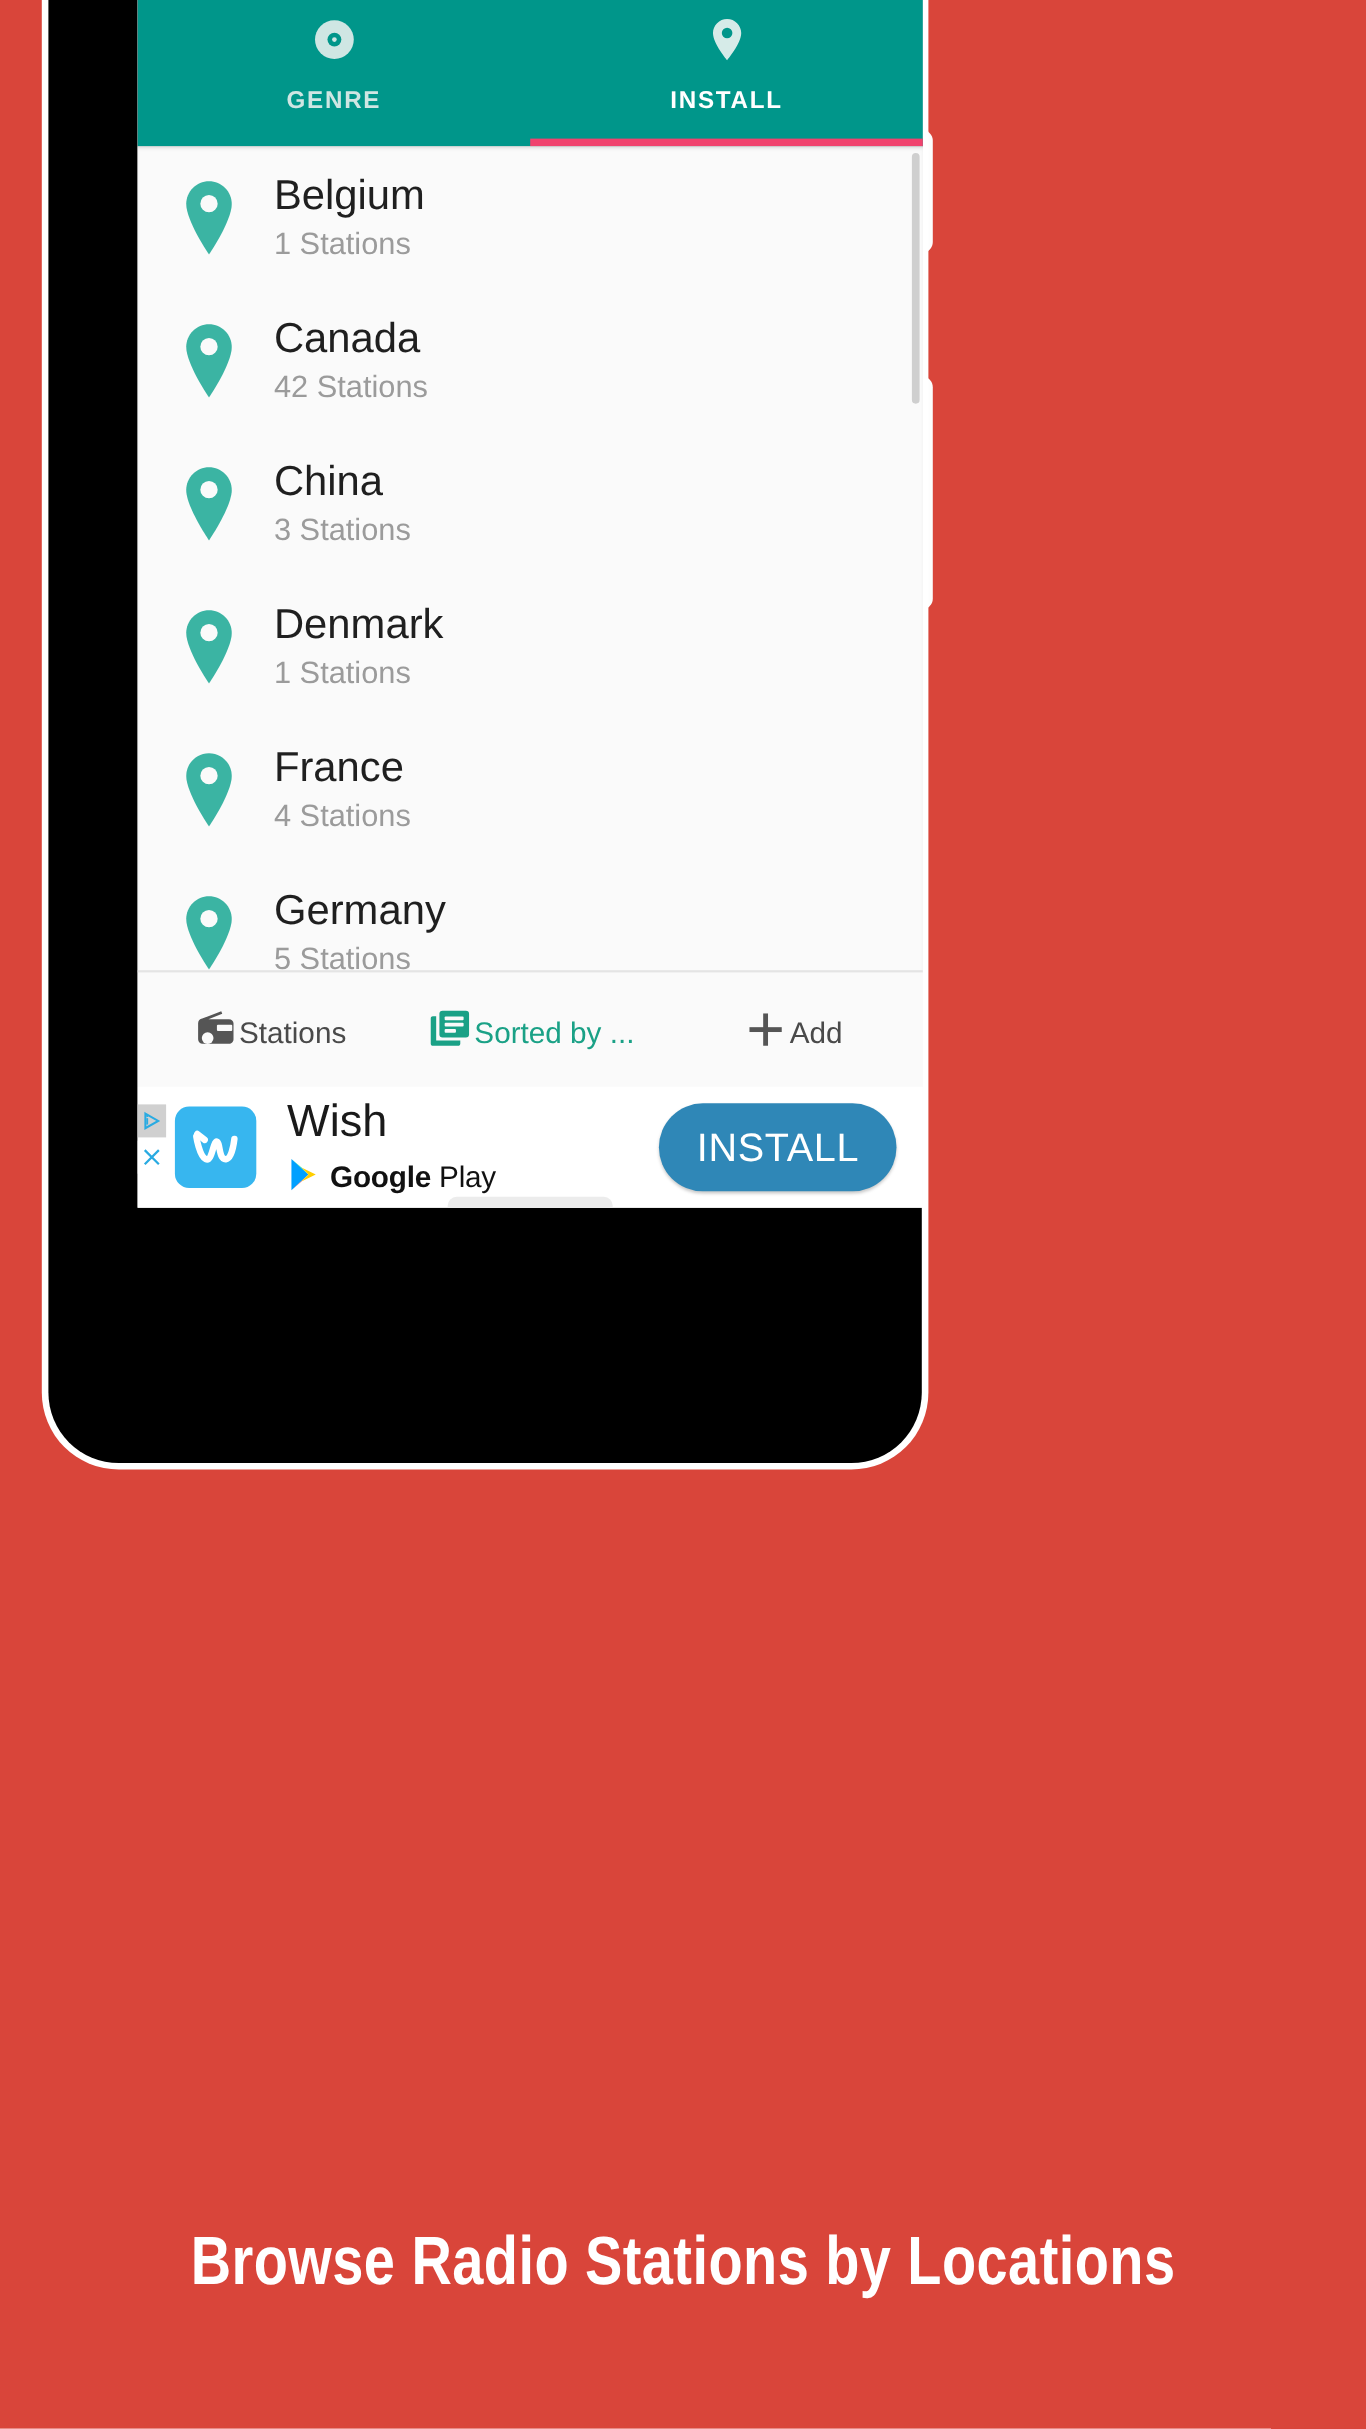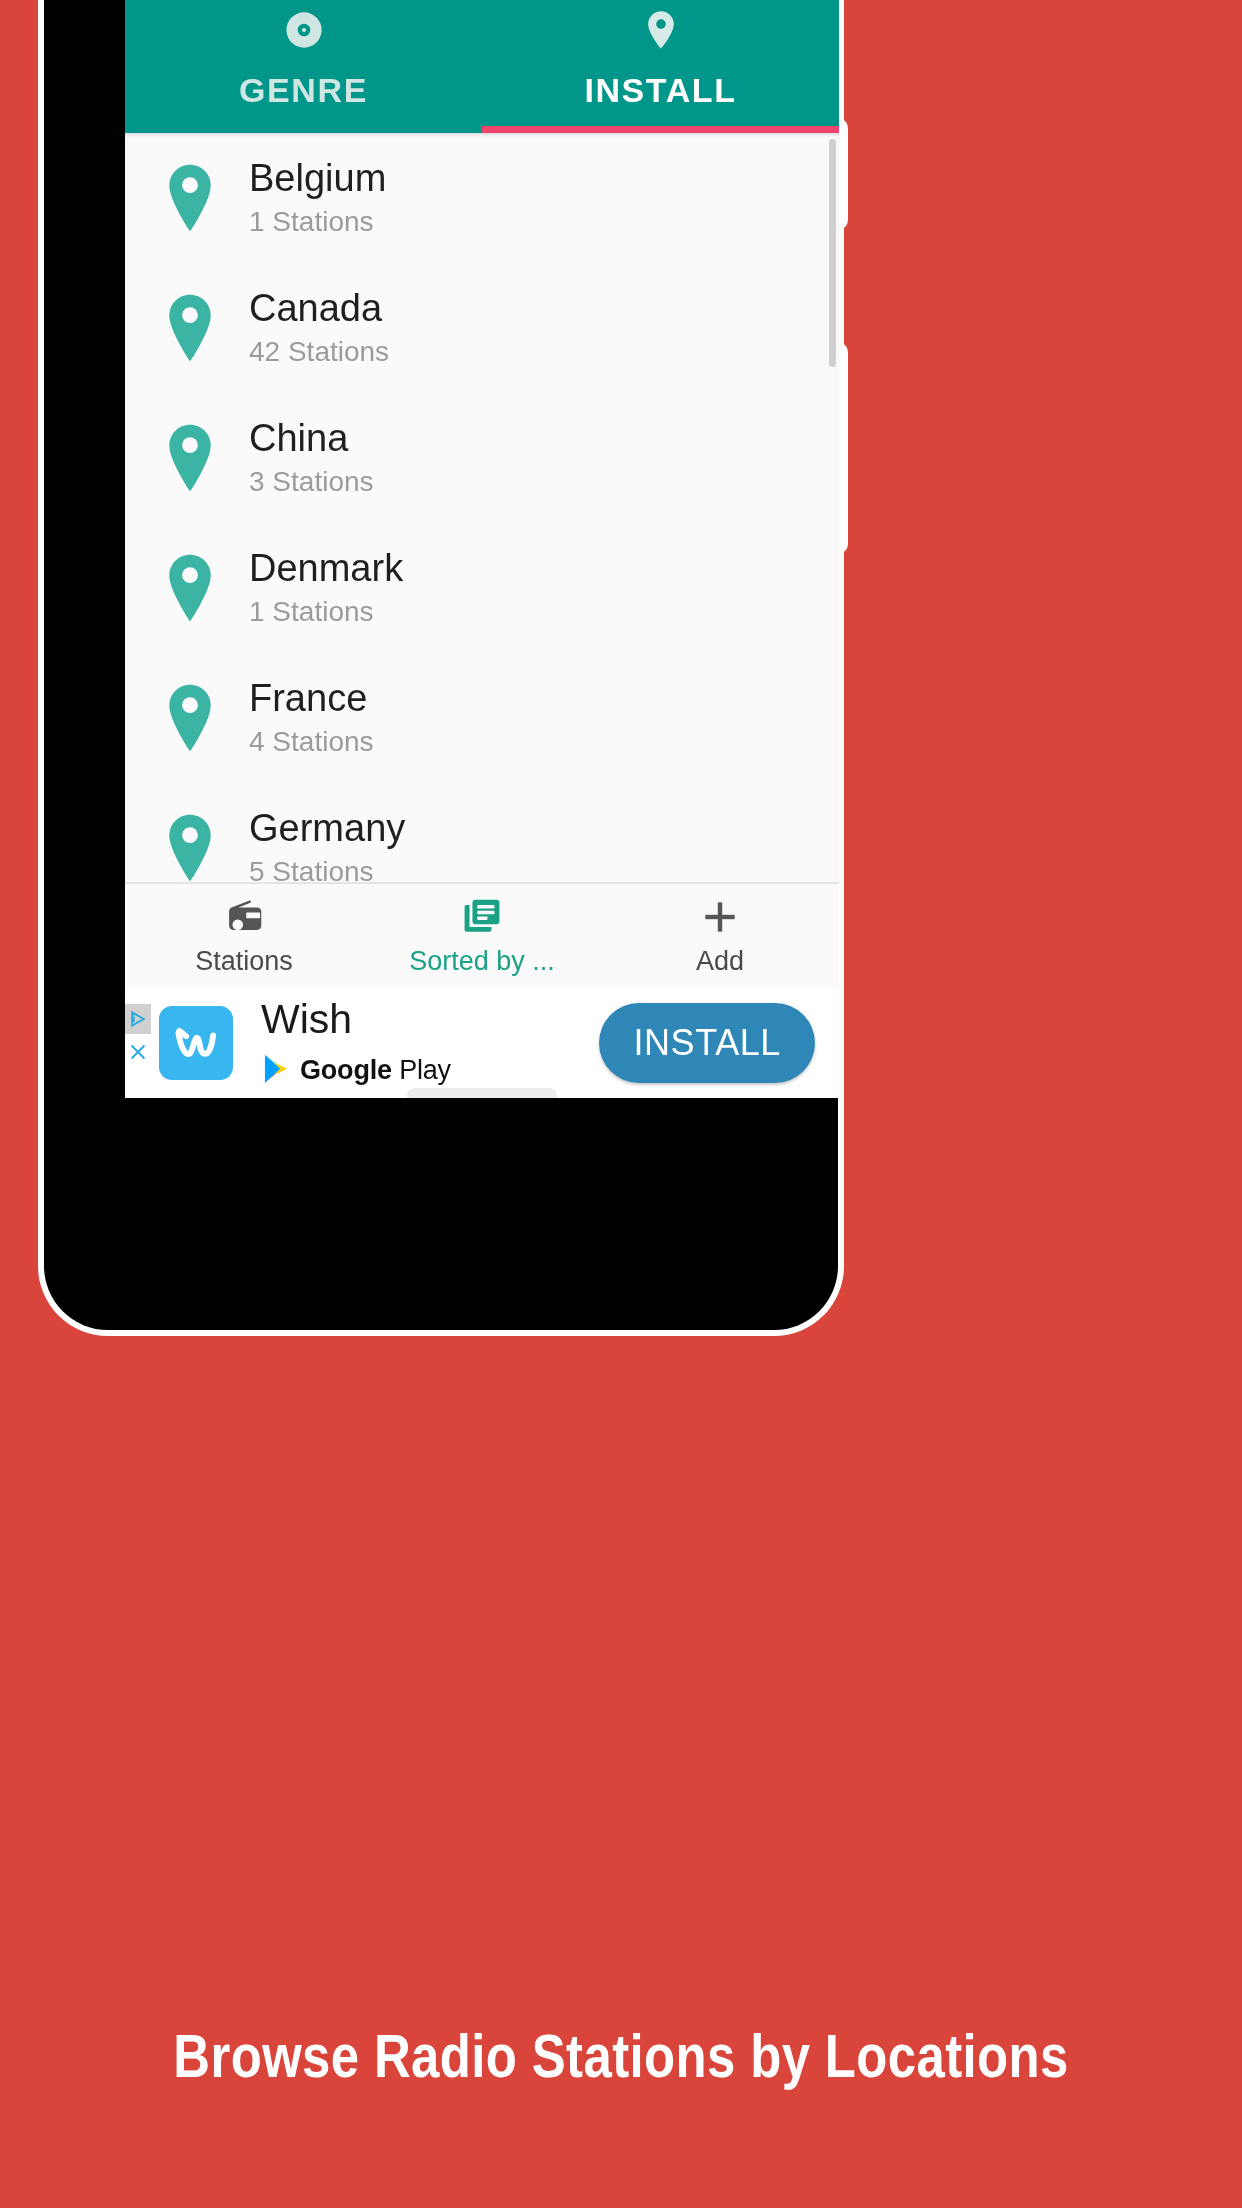--- a/index.html
+++ b/index.html
@@ -72,21 +72,21 @@
     flex: 1;
     display: flex;
     flex-direction: column;
     align-items: center;
     justify-content: center;
     position: relative;
     cursor: pointer;
   }
   .tab-icon { margin-bottom: 14px; }
   .tab-label {
-    font-size: 34px;
+    font-size: 22px;
     font-weight: 700;
     letter-spacing: 1.6px;
   }
   .tab.inactive .tab-label { color: #cfe6e3; }
   .tab.active  .tab-label { color: #ffffff; }
   .tab-indicator {
     position: absolute;
     left: 0; right: 0; bottom: 0;
     height: 7px;
     background: #f0436e;
@@ -143,21 +143,21 @@
     width: 714px;
     height: 106px;
     background: #fafafa;
     border-top: 2px solid #e4e4e4;
     display: flex;
     box-sizing: border-box;
   }
   .nav-item {
     flex: 1;
     display: flex;
-    flex-direction: column;
+    flex-direction: row;
     align-items: center;
     justify-content: center;
     cursor: pointer;
   }
   .nav-icon { height: 44px; display: flex; align-items: center; justify-content: center; }
   .nav-label {
     font-size: 27px;
     margin-top: 7px;
     color: #4a4a4a;
   }

